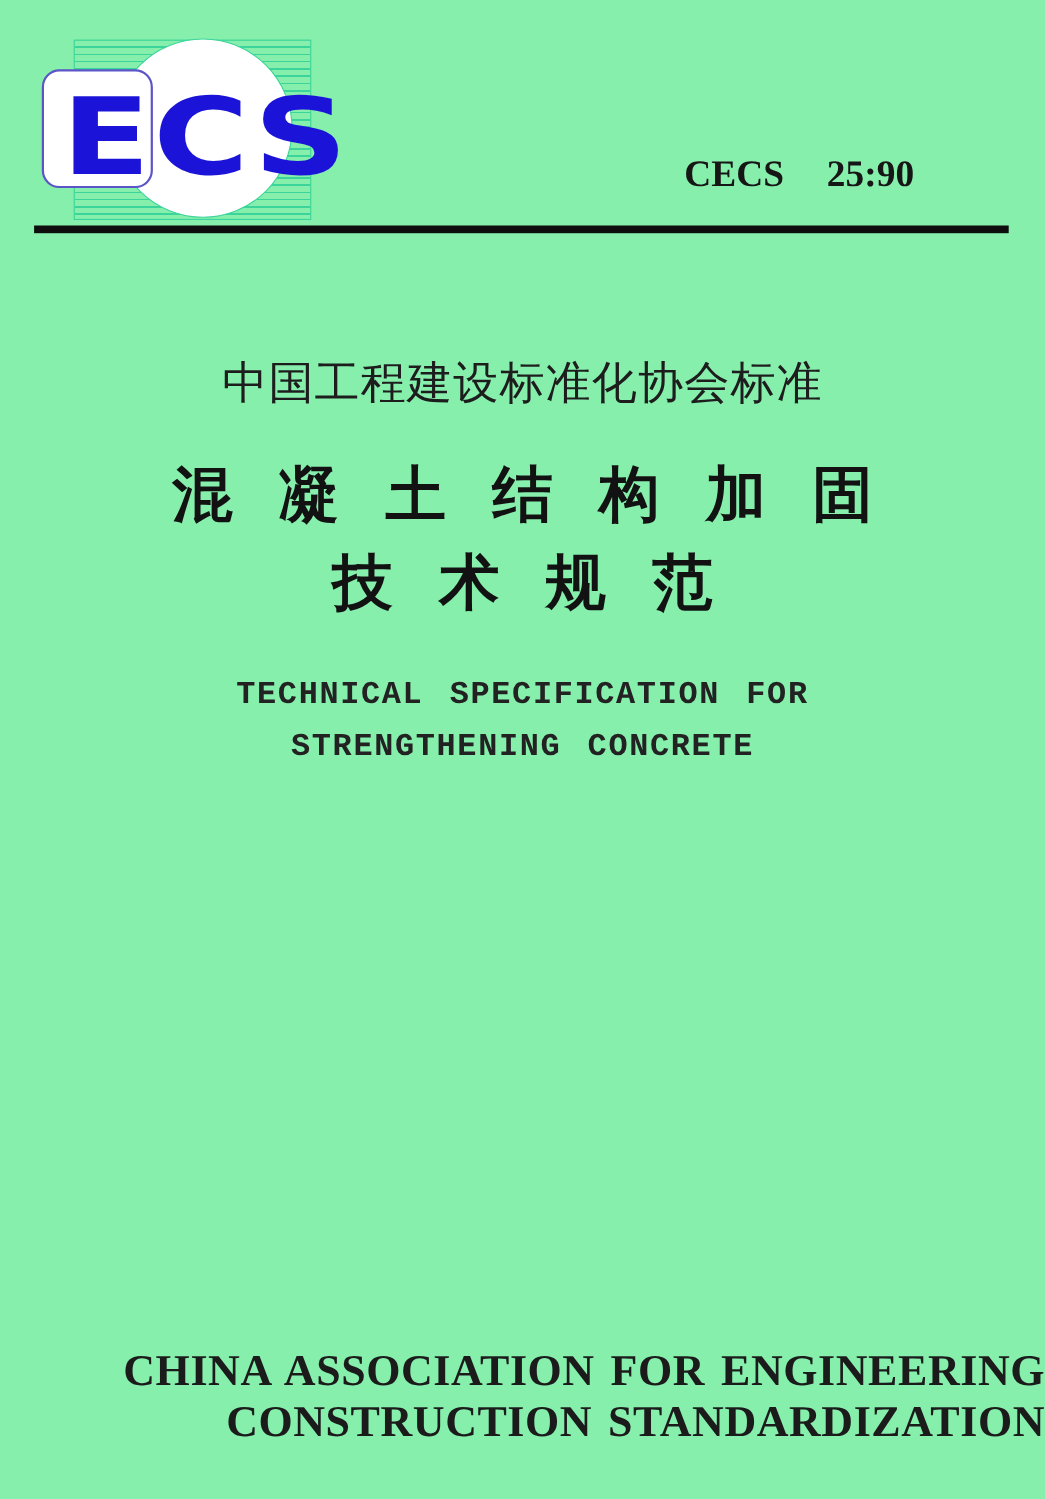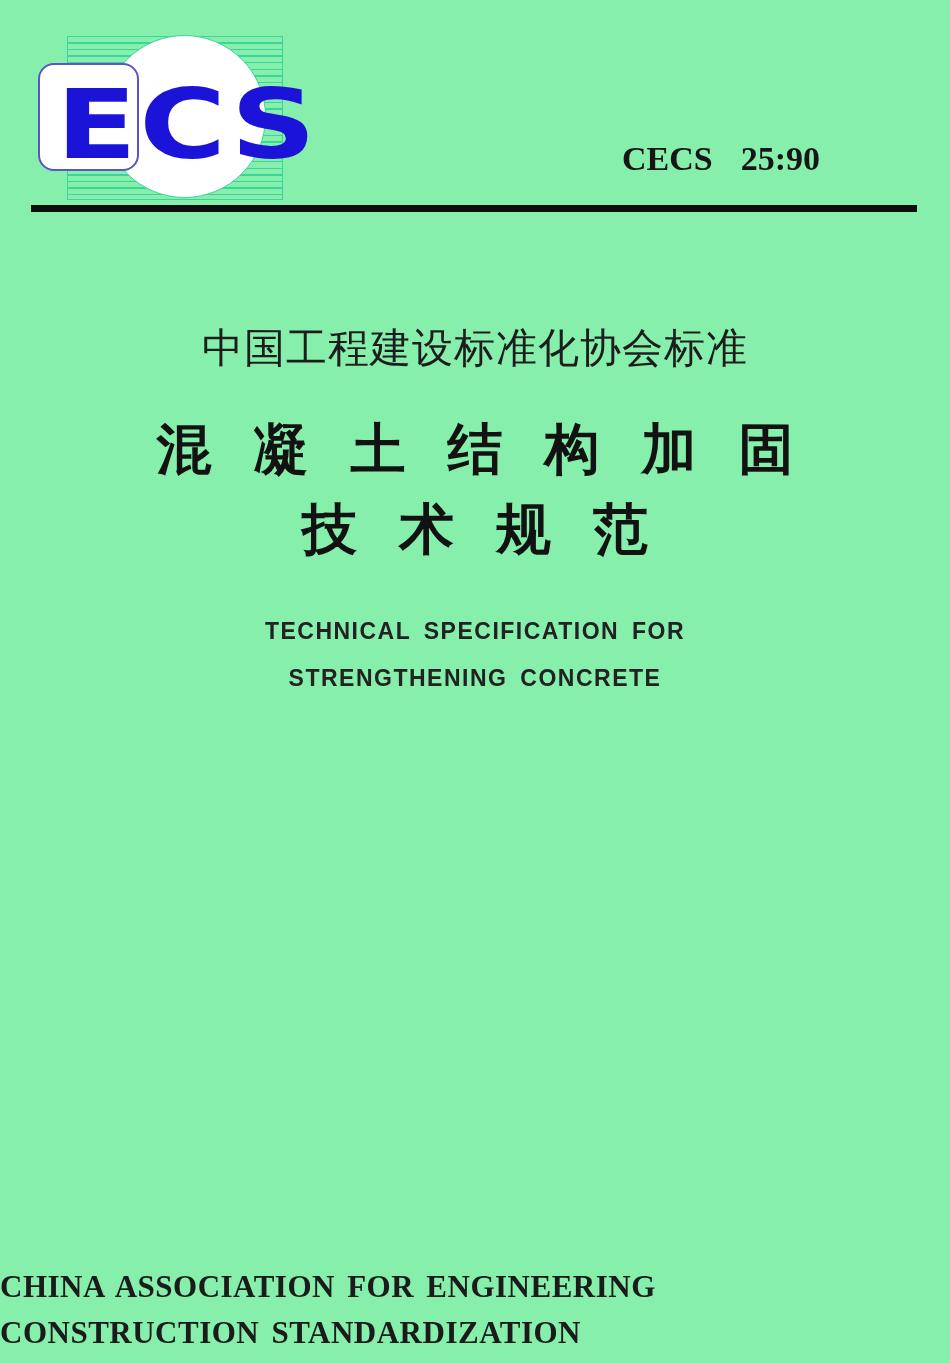--- a/index.html
+++ b/index.html
@@ -59,21 +59,21 @@
   
   .std-code {
     position: absolute; left: 622px; top: 139px;
     font-family: "Liberation Serif", serif;
     font-weight: bold;
     font-size: 34px;
     line-height: 40px;
     color: #161616;
     white-space: nowrap;
   }
-  .std-code .code-number { margin-left: 28px; }
+  .std-code .code-number { margin-left: 39px; }
 
   
   .top-rule {
     position: absolute; left: 31px; top: 205px; width: 886px; height: 7px;
     background: var(--rule_black, #0e0e0e);
   }
 
   
   .subtitle-cn {
     position: absolute; left: 0; top: 276px; width: 100%;
@@ -99,41 +99,40 @@
   .title-cn .cn-line {
     letter-spacing: 42px;
     text-indent: 42px;
     white-space: nowrap;
   }
 
   
   .title-en {
     position: absolute; left: 0; top: 608px; width: 100%;
     text-align: center;
-    font-family: Liberation Sans, sans-serif;
+    font-family: Liberation Mono, monospace;
     font-weight: bold;
-    font-size: 23px;
+    font-size: 29px;
     line-height: 47px;
     letter-spacing: 1.5px;
     word-spacing: 5px;
     color: #222222;
   }
 
   
   .publisher {
     position: absolute; left: 0; top: 1223px; width: 100%;
-    text-align: left;
+    text-align: right;
     font-family: "Liberation Serif", serif;
     font-weight: bold;
-    font-size: 31px;
+    font-size: 40px;
     line-height: 46px;
     letter-spacing: 0.5px;
     word-spacing: 4px;
     color: #1b1b1b;
-    margin-top: 41px;
   }
 </style>
 </head>
 <body>
 
 <div class="page">
 
   <div class="logo">
     <div class="logo-hatch"></div>
     <div class="logo-circle"></div>

